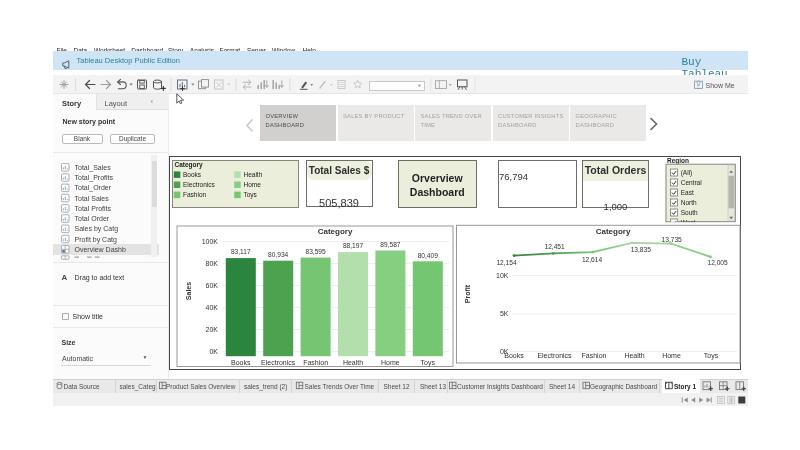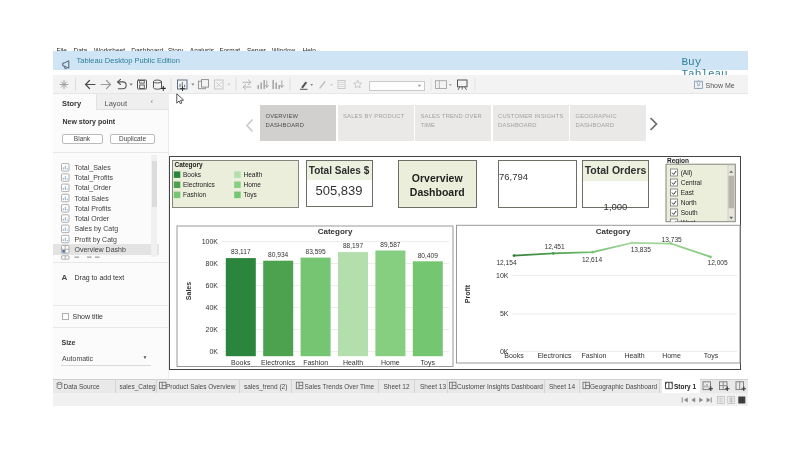--- a/index.html
+++ b/index.html
@@ -73,22 +73,22 @@
 <div class="navbox" style="left:337.5px; background:#eae9e8; color:#a3a2a1;">SALES BY PRODUCT</div>
 <div class="navbox" style="left:415px; background:#eae9e8; color:#a3a2a1;">SALES TREND OVER<br>TIME</div>
 <div class="navbox" style="left:492.5px; background:#eae9e8; color:#a3a2a1;">CUSTOMER INSIGHTS<br>DASHBOARD</div>
 <div class="navbox" style="left:570px; background:#eae9e8; color:#a3a2a1;">GEOGRAPHIC<br>DASHBOARD</div>
 
 <div class="abs" style="left:168.5px; top:155.5px; width:572px; height:214px; border:1px solid #454545;"></div>
 
 <div class="abs" style="left:171.5px; top:159.5px; width:127.5px; height:48px; background:#eaeeda; border:1px solid #85857d;"></div>
 
 <div class="abs" style="left:305.5px; top:159.5px; width:67px; height:47.5px; background:#fff; border:1px solid #6e6e66;">
-  <div style="height:19.5px; background:#ecf0df; text-align:center; font-size:10px; font-weight:bold; color:#2e2e2e; line-height:20px;">Total Sales $</div>
-  <div style="text-align:center; font-size:13px; color:#333; margin-top:3px;">505,839</div>
+  <div style="height:19.5px; background:#ecf0df; text-align:center; font-size:10px; font-weight:bold; color:#2e2e2e; line-height:20px;border-radius:7px;">Total Sales $</div>
+  <div style="text-align:center; font-size:11px; color:#333; margin-top:17px;">505,839</div>
 </div>
 
 <div class="abs" style="left:398px; top:160px; width:78.5px; height:47.5px; background:#eaeeda; border:1px solid #6e6e66; text-align:center; font-size:10.5px; font-weight:bold; color:#1f1f1f; line-height:14px; padding-top:10px;">Orverview<br>Dashboard</div>
 
 <div class="abs" style="left:498px; top:159.5px; width:78.5px; height:48px; background:#fff; border:1px solid #6e6e66;">
   <div style="text-align:left; font-size:9.5px; color:#333; margin-top:10.5px;">76,794</div>
 </div>
 
 <div class="abs" style="left:582px; top:159.5px; width:67px; height:48px; background:#fff; border:1px solid #6e6e66;">
   <div style="height:20px; background:#ecf0df; text-align:center; font-size:10.5px; font-weight:bold; color:#2e2e2e; line-height:19px;">Total Orders</div>

